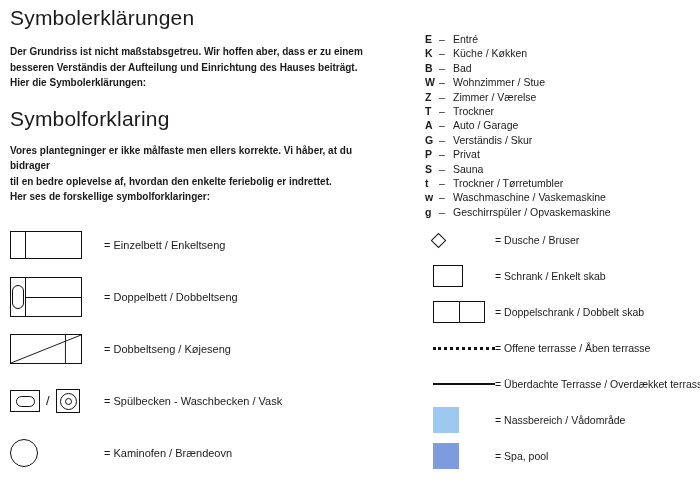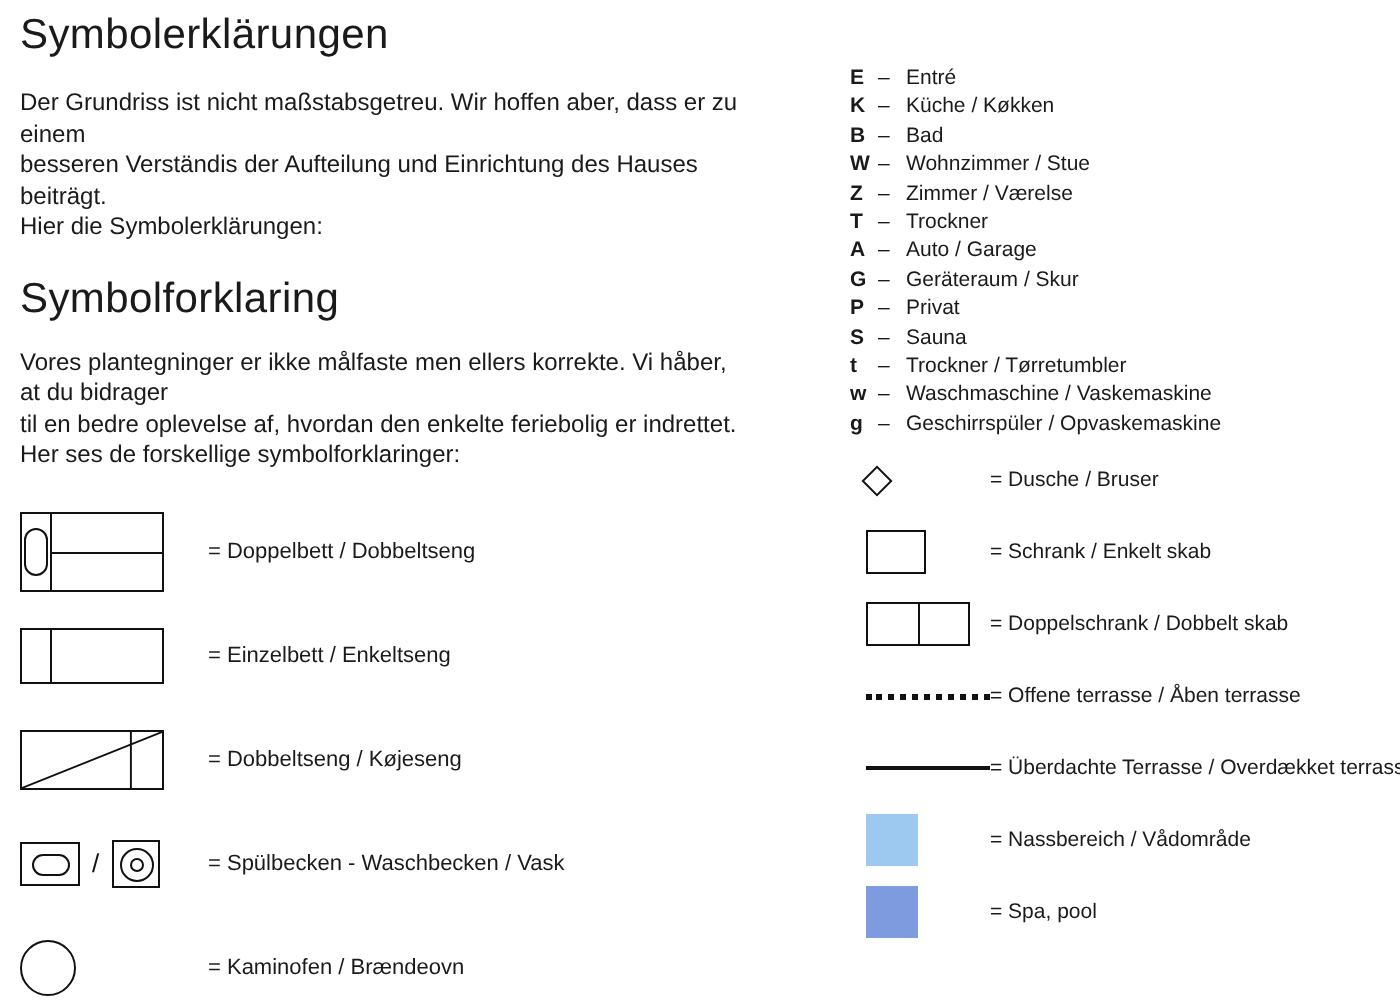--- a/index.html
+++ b/index.html
@@ -27,24 +27,25 @@
     margin: 6px 0 14px 0;
     letter-spacing: 0.2px;
   }
   h1.title2 {
     font-size: 21px;
     font-weight: 400;
     margin: 16px 0 12px 0;
     letter-spacing: 0.2px;
   }
   p.intro {
-    font-size: 12px;
+    font-size: 10px;
     line-height: 15.5px;
     margin: 0 0 4px 0;
     max-width: 360px;
+    font-weight: bold;
   }
   
   .sym-list { margin-top: 14px; }
   .sym-row {
     display: flex;
     align-items: center;
     height: 52px;
   }
   .sym-art {
     width: 78px;
@@ -253,36 +254,36 @@
 
     <h1 class="title2">Symbolforklaring</h1>
 
     <p class="intro">
       <span>Vores plantegninger er ikke målfaste men ellers korrekte. Vi håber, at du bidrager</span><br>
       <span>til en bedre oplevelse af, hvordan den enkelte feriebolig er indrettet.</span><br>
       <span>Her ses de forskellige symbolforklaringer:</span>
     </p>
 
     <div class="sym-list">
+
+      <div class="sym-row">
+        <div class="sym-art">
+          <div class="bed-single"></div>
+        </div>
+        <div class="sym-label">= Einzelbett / Enkeltseng</div>
+      </div>
 
       <div class="sym-row">
         <div class="sym-art">
           <div class="bed-double">
             <div class="pillow"></div>
             <div class="mid"></div>
           </div>
         </div>
         <div class="sym-label">= Doppelbett / Dobbeltseng</div>
-      </div>
-
-      <div class="sym-row">
-        <div class="sym-art">
-          <div class="bed-single"></div>
-        </div>
-        <div class="sym-label">= Einzelbett / Enkeltseng</div>
       </div>
 
       <div class="sym-row">
         <div class="sym-art">
           <div class="bunk">
             <svg class="diag" viewBox="0 0 72 30" preserveAspectRatio="none">
               <line x1="0" y1="30" x2="72" y2="0" stroke="#111" stroke-width="1"></line>
               <line x1="56" y1="0" x2="56" y2="30" stroke="#111" stroke-width="1"></line>
             </svg>
           </div>
@@ -348,21 +349,21 @@
       <span class="abbr-text">Trockner</span>
     </div>
     <div class="abbr-row">
       <span class="abbr-key">A</span>
       <span class="abbr-dash">–</span>
       <span class="abbr-text">Auto / Garage</span>
     </div>
     <div class="abbr-row">
       <span class="abbr-key">G</span>
       <span class="abbr-dash">–</span>
-      <span class="abbr-text">Geräteraum / Skur</span>
+      <span class="abbr-text">Verständis / Skur</span>
     </div>
     <div class="abbr-row">
       <span class="abbr-key">P</span>
       <span class="abbr-dash">–</span>
       <span class="abbr-text">Privat</span>
     </div>
     <div class="abbr-row">
       <span class="abbr-key">S</span>
       <span class="abbr-dash">–</span>
       <span class="abbr-text">Sauna</span>

